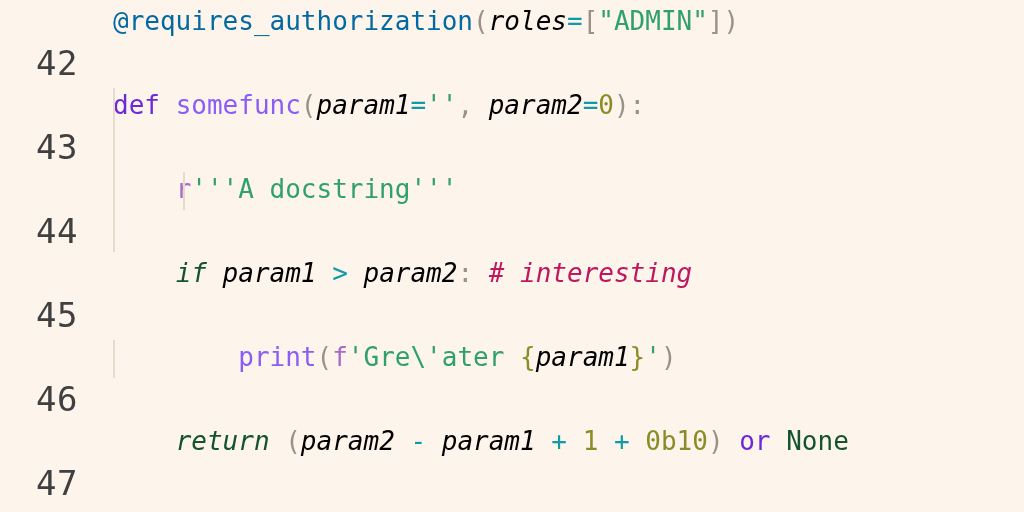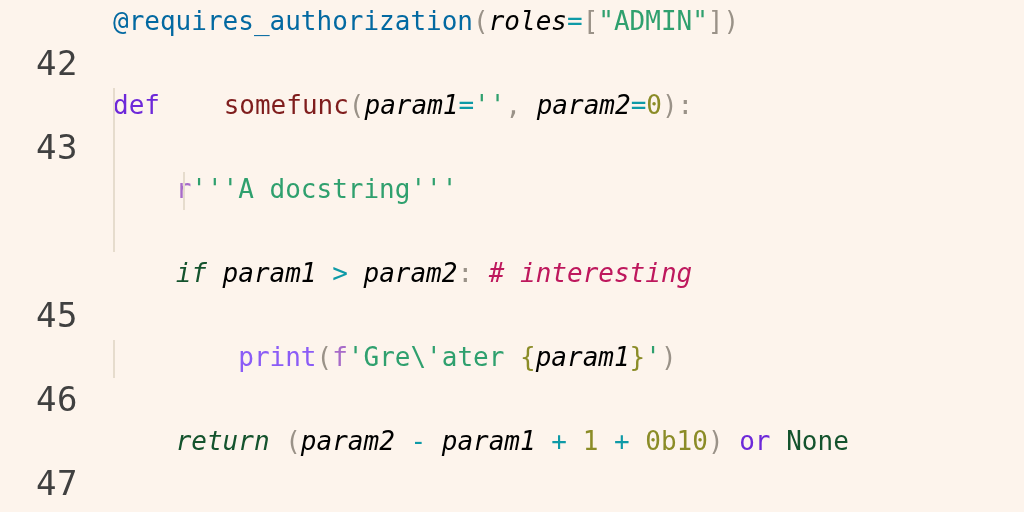--- a/index.html
+++ b/index.html
@@ -53,21 +53,21 @@
 
   
   .indent-guide {
     position: absolute;
     width: 2px;
     background: #e6dccd;
   }
 
   
   .tok-decorator { color: #0369a1; }
-  .tok-funcname  { color: #7f1d1d; margin-left: 48px; }
+  .tok-funcname  { color: #8b5cf6; }
   .tok-builtin   { color: #8b5cf6; }
   .tok-kw        { color: #6d28d9; }
   .tok-kw-it     { color: #14532d; font-style: italic; }
   .tok-param     { color: #000000; font-style: italic; }
   .tok-string    { color: #2fa06e; }
   .tok-strprefix { color: #a76bc9; }
   .tok-number    { color: #8b8c27; }
   .tok-const     { color: #14532d; }
   .tok-operator  { color: #0e9aa7; }
   .tok-punct     { color: #9a9288; }
@@ -75,21 +75,21 @@
   .tok-plain     { color: #8d8880; }
   .tok-brace     { color: #8b8c27; }
 </style>
 </head>
 <body>
 
 <div id="code-viewer">
   <div id="lines-host">
       <div class="code-line" style="top: 0px;"><span class="gutter-num">42</span><span class="line-content"><span class="tok-decorator">@requires_authorization</span><span class="tok-punct">(</span><span class="tok-param">roles</span><span class="tok-operator">=</span><span class="tok-punct">[</span><span class="tok-string">"ADMIN"</span><span class="tok-punct">]</span><span class="tok-punct">)</span></span></div>
       <div class="code-line" style="top: 42px;"><span class="gutter-num">43</span><span class="line-content"><span class="tok-kw">def</span><span class="tok-plain"> </span><span class="tok-funcname">somefunc</span><span class="tok-punct">(</span><span class="tok-param">param1</span><span class="tok-operator">=</span><span class="tok-string">''</span><span class="tok-punct">,</span><span class="tok-plain"> </span><span class="tok-param">param2</span><span class="tok-operator">=</span><span class="tok-number">0</span><span class="tok-punct">)</span><span class="tok-punct">:</span></span></div>
-      <div class="code-line" style="top: 84px;"><span class="line-content"><span class="tok-plain">    </span><span class="tok-strprefix">r</span><span class="tok-string">'''A docstring'''</span></span></div>
+      <div class="code-line" style="top: 84px;"><span class="gutter-num">44</span><span class="line-content"><span class="tok-plain">    </span><span class="tok-strprefix">r</span><span class="tok-string">'''A docstring'''</span></span></div>
       <div class="code-line" style="top: 126px;"><span class="gutter-num">45</span><span class="line-content"><span class="tok-plain">    </span><span class="tok-kw-it">if</span><span class="tok-plain"> </span><span class="tok-param">param1</span><span class="tok-plain"> </span><span class="tok-operator">&gt;</span><span class="tok-plain"> </span><span class="tok-param">param2</span><span class="tok-punct">:</span><span class="tok-plain"> </span><span class="tok-comment"># interesting</span></span></div>
       <div class="code-line" style="top: 168px;"><span class="gutter-num">46</span><span class="line-content"><span class="tok-plain">        </span><span class="tok-builtin">print</span><span class="tok-punct">(</span><span class="tok-strprefix">f</span><span class="tok-string">'Gre\'ater </span><span class="tok-brace">{</span><span class="tok-param">param1</span><span class="tok-brace">}</span><span class="tok-string">'</span><span class="tok-punct">)</span></span></div>
       <div class="code-line" style="top: 210px;"><span class="gutter-num">47</span><span class="line-content"><span class="tok-plain">    </span><span class="tok-kw-it">return</span><span class="tok-plain"> </span><span class="tok-punct">(</span><span class="tok-param">param2</span><span class="tok-plain"> </span><span class="tok-operator">-</span><span class="tok-plain"> </span><span class="tok-param">param1</span><span class="tok-plain"> </span><span class="tok-operator">+</span><span class="tok-plain"> </span><span class="tok-number">1</span><span class="tok-plain"> </span><span class="tok-operator">+</span><span class="tok-plain"> </span><span class="tok-number">0b10</span><span class="tok-punct">)</span><span class="tok-plain"> </span><span class="tok-kw">or</span><span class="tok-plain"> </span><span class="tok-const">None</span></span></div>
       <div class="code-line" style="top: 252px;"><span class="gutter-num">48</span><span class="line-content"></span></div>
     </div>
 <div class="indent-guide" style="left: 113px; top: 88px; height: 164px;"></div>
     <div class="indent-guide" style="left: 113px; top: 340px; height: 38px;"></div>
     <div class="indent-guide" style="left: 183px; top: 172px; height: 38px;"></div>
   </div>
 

